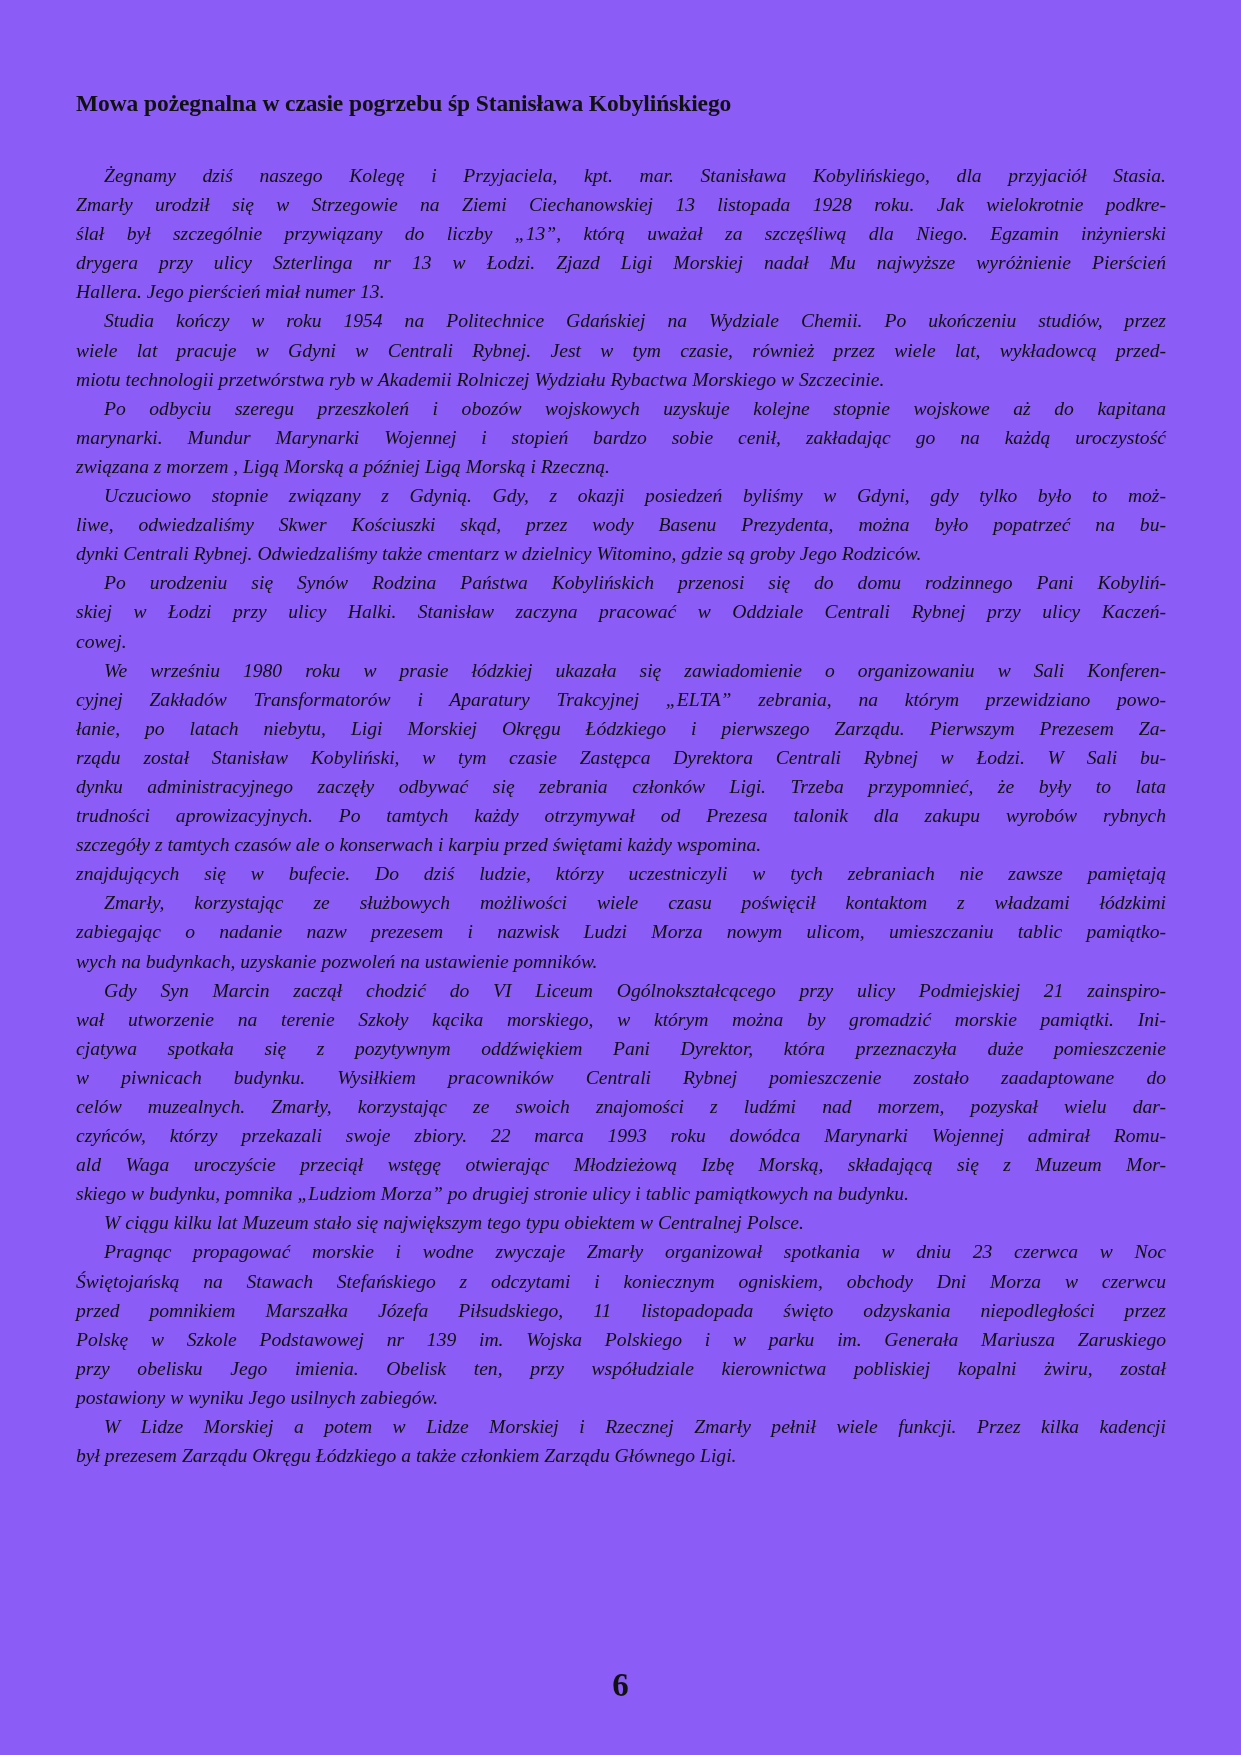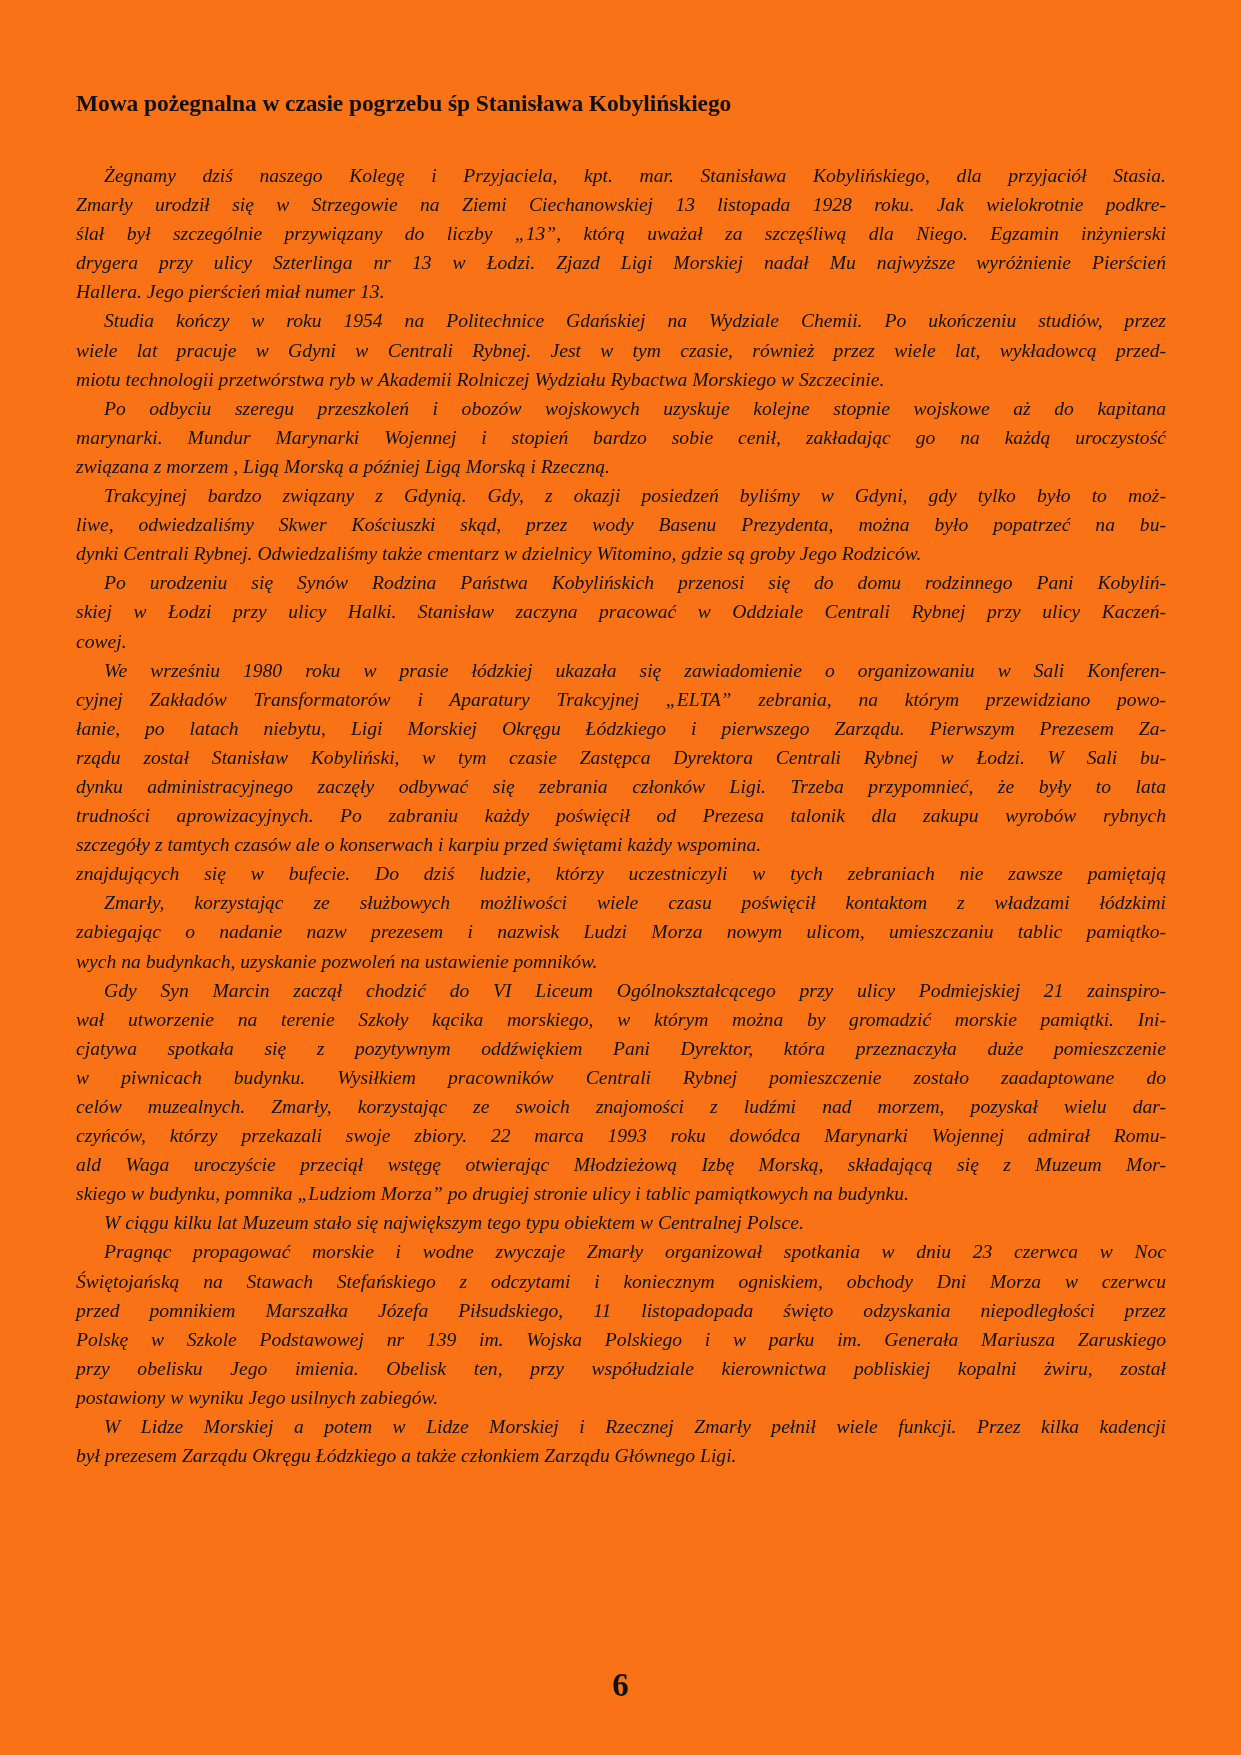--- a/index.html
+++ b/index.html
@@ -14,21 +14,21 @@
       overflow: hidden;
       font-family: "Liberation Serif", "DejaVu Serif", serif;
       color: #111111;
     }
     .page {
       position: absolute;
       left: 0;
       top: 0;
       width: 1241px;
       height: 1755px;
-      background: #f97316;
+      background: #8b5cf6;
     }
     .title {
       position: absolute;
       left: 76px;
       top: 88px;
       width: 1000px;
       margin: 0;
       font-size: 23.5px;
       font-weight: bold;
       line-height: 30px;
@@ -86,36 +86,36 @@
         <span class="line indent">Studia kończy w roku 1954 na Politechnice Gdańskiej na Wydziale Chemii. Po ukończeniu studiów, przez</span>
         <span class="line">wiele lat pracuje w Gdyni w Centrali Rybnej. Jest w tym czasie, również przez wiele lat, wykładowcą przed-</span>
         <span class="line last">miotu technologii przetwórstwa ryb w Akademii Rolniczej Wydziału Rybactwa Morskiego w Szczecinie.</span>
       </div>
       <div>
         <span class="line indent">Po odbyciu szeregu przeszkoleń i obozów wojskowych uzyskuje kolejne stopnie wojskowe aż do kapitana</span>
         <span class="line">marynarki. Mundur Marynarki Wojennej i stopień bardzo sobie cenił, zakładając go na każdą uroczystość</span>
         <span class="line last">związana z morzem , Ligą Morską a później Ligą Morską i Rzeczną.</span>
       </div>
       <div>
-        <span class="line indent">Trakcyjnej bardzo związany z Gdynią. Gdy, z okazji posiedzeń byliśmy w Gdyni, gdy tylko było to moż-</span>
+        <span class="line indent">Uczuciowo stopnie związany z Gdynią. Gdy, z okazji posiedzeń byliśmy w Gdyni, gdy tylko było to moż-</span>
         <span class="line">liwe, odwiedzaliśmy Skwer Kościuszki skąd, przez wody Basenu Prezydenta, można było popatrzeć na bu-</span>
         <span class="line last">dynki Centrali Rybnej. Odwiedzaliśmy także cmentarz w dzielnicy Witomino, gdzie są groby Jego Rodziców.</span>
       </div>
       <div>
         <span class="line indent">Po urodzeniu się Synów Rodzina Państwa Kobylińskich przenosi się do domu rodzinnego Pani Kobyliń-</span>
         <span class="line">skiej w Łodzi przy ulicy Halki. Stanisław zaczyna pracować w Oddziale Centrali Rybnej przy ulicy Kaczeń-</span>
         <span class="line last">cowej.</span>
       </div>
       <div>
         <span class="line indent">We wrześniu 1980 roku w prasie łódzkiej ukazała się zawiadomienie o organizowaniu w Sali Konferen-</span>
         <span class="line">cyjnej Zakładów Transformatorów i Aparatury Trakcyjnej „ELTA” zebrania, na którym przewidziano powo-</span>
         <span class="line">łanie, po latach niebytu, Ligi Morskiej Okręgu Łódzkiego i pierwszego Zarządu. Pierwszym Prezesem Za-</span>
         <span class="line">rządu został Stanisław Kobyliński, w tym czasie Zastępca Dyrektora Centrali Rybnej w Łodzi. W Sali bu-</span>
         <span class="line">dynku administracyjnego zaczęły odbywać się zebrania członków Ligi. Trzeba przypomnieć, że były to lata</span>
-        <span class="line">trudności aprowizacyjnych. Po zabraniu każdy poświęcił od Prezesa talonik dla zakupu wyrobów rybnych</span>
+        <span class="line">trudności aprowizacyjnych. Po tamtych każdy otrzymywał od Prezesa talonik dla zakupu wyrobów rybnych</span>
         <span class="line last">szczegóły z tamtych czasów ale o konserwach i karpiu przed świętami każdy wspomina.</span>
         <span class="line">znajdujących się w bufecie. Do dziś ludzie, którzy uczestniczyli w tych zebraniach nie zawsze pamiętają</span>
       </div>
       <div>
         <span class="line indent">Zmarły, korzystając ze służbowych możliwości wiele czasu poświęcił kontaktom z władzami łódzkimi</span>
         <span class="line">zabiegając o nadanie nazw prezesem i nazwisk Ludzi Morza nowym ulicom, umieszczaniu tablic pamiątko-</span>
         <span class="line last">wych na budynkach, uzyskanie pozwoleń na ustawienie pomników.</span>
       </div>
       <div>
         <span class="line indent">Gdy Syn Marcin zaczął chodzić do VI Liceum Ogólnokształcącego przy ulicy Podmiejskiej 21 zainspiro-</span>

